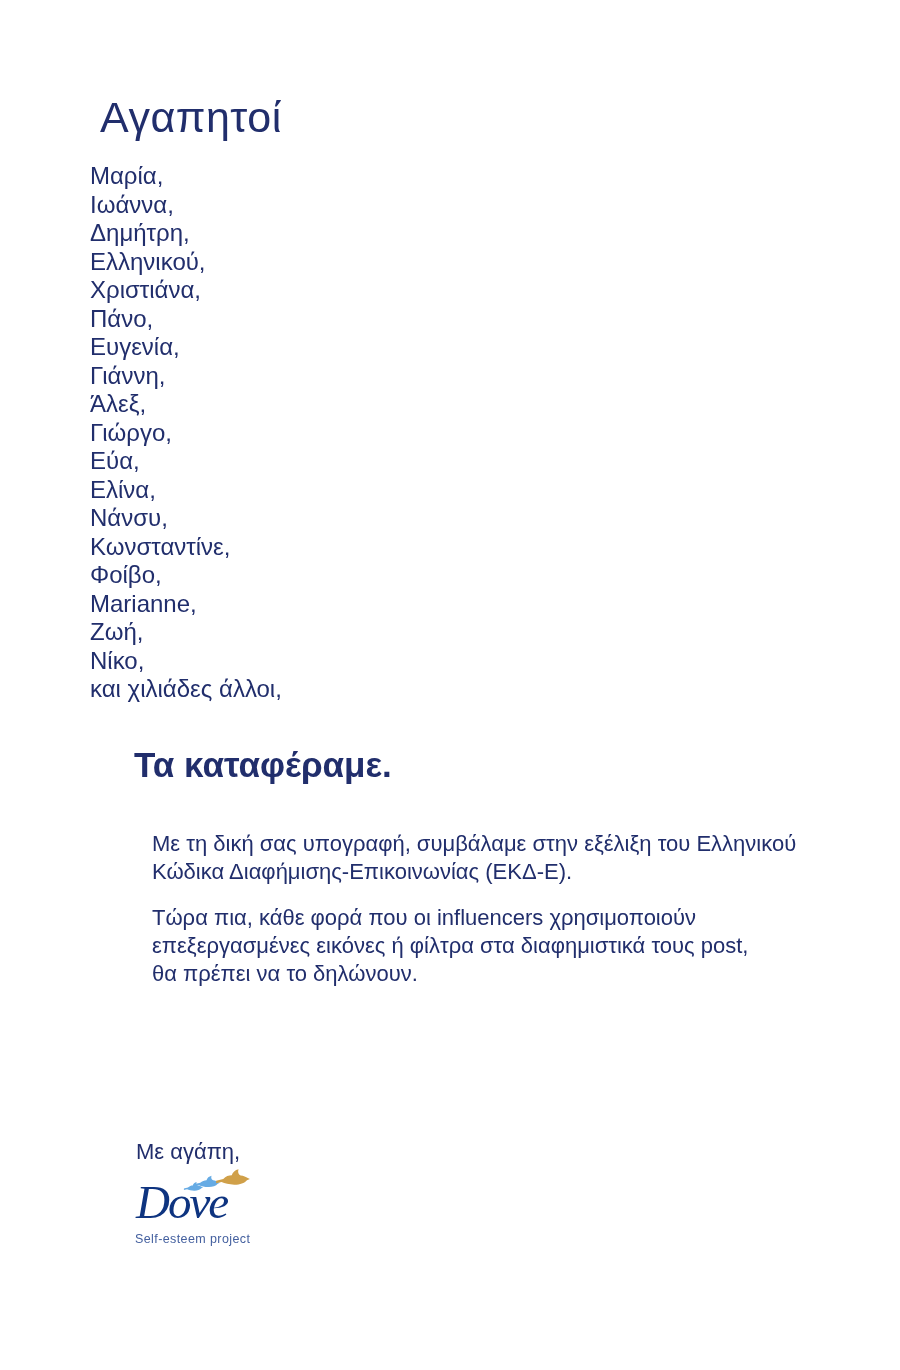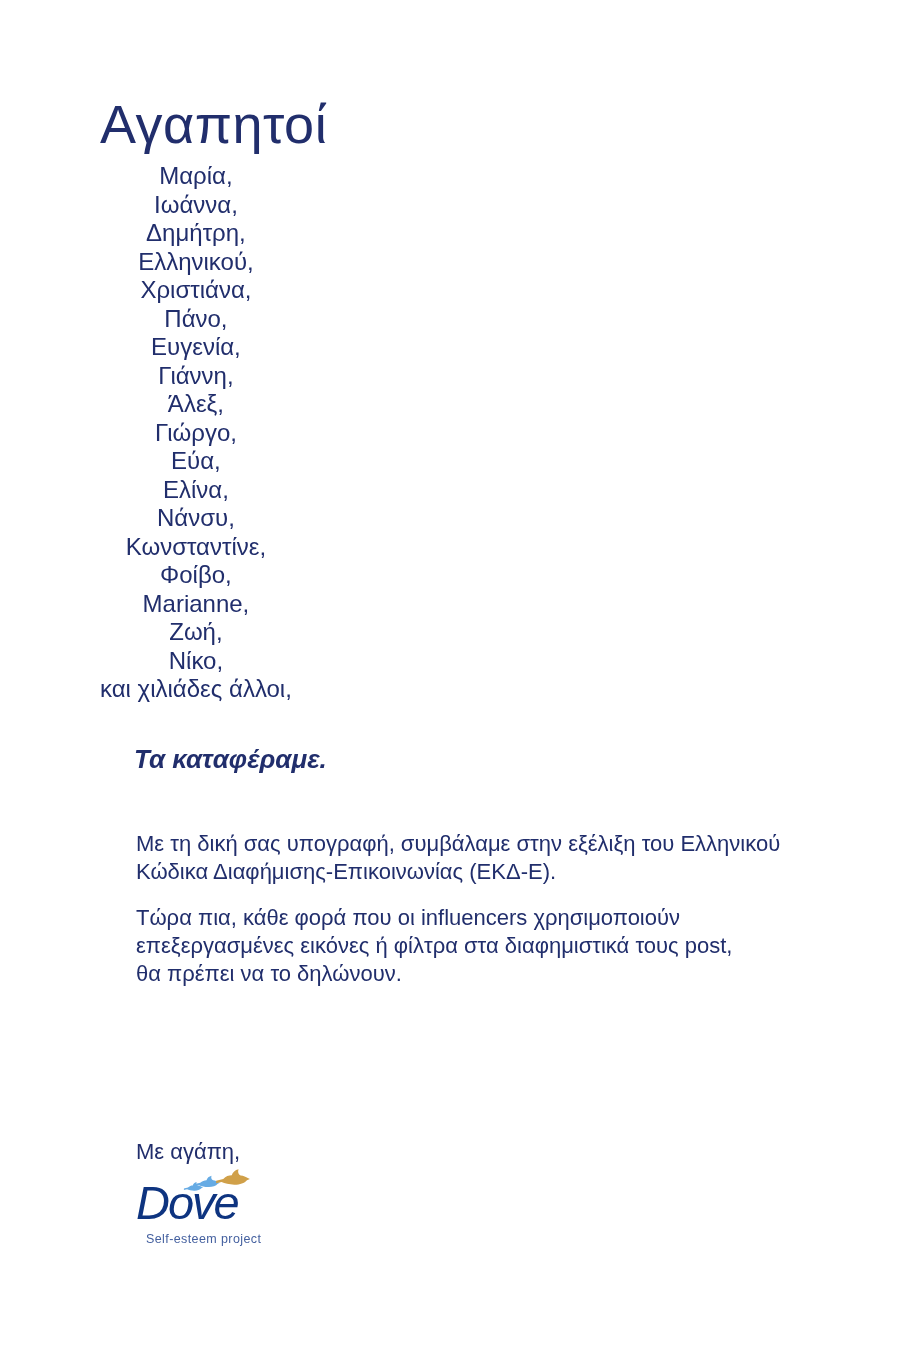--- a/index.html
+++ b/index.html
@@ -16,53 +16,53 @@
     width:900px;height:1370px;
     background:var(--background);
     font-family:"Liberation Sans",sans-serif;
     color:var(--text);
     position:relative;
     overflow:hidden;
   }
   .page{position:absolute;inset:0;}
   .salutation{
     position:absolute;left:100px;top:92px;margin:0;
-    font-size:54px;font-weight:400;line-height:1.2;letter-spacing:0.5px;
+    font-size:43px;font-weight:400;line-height:1.2;letter-spacing:0.5px;
   }
   .names{
-    position:absolute;left:100px;top:162px;
-    font-size:24px;line-height:28.5px;font-weight:400;text-align:center;
+    position:absolute;left:90px;top:162px;
+    font-size:24px;line-height:28.5px;font-weight:400;
   }
   .headline{
     position:absolute;left:134px;top:744px;margin:0;
-    font-size:26px;font-weight:700;line-height:1.2;font-style:italic;
+    font-size:35px;font-weight:700;line-height:1.2;
   }
   .paras{
-    position:absolute;left:136px;top:830px;width:680px;
+    position:absolute;left:152px;top:830px;width:680px;
     font-size:22px;line-height:28px;
   }
   .para{margin:0 0 18px 0;white-space:pre-line;}
   .closing{
     position:absolute;left:136px;top:1118px;
     font-size:22px;line-height:28px;margin-top:20px;
   }
   .logo{
     position:absolute;left:133px;top:1166px;width:140px;height:84px;
   }
   .doves{
     position:absolute;left:50px;top:3px;width:68px;height:28px;
   }
   .wordmark{
     position:absolute;left:3px;top:13px;
-    font-family:Liberation Sans, sans-serif;font-style:italic;
+    font-family:Liberation Serif, serif;font-style:italic;
     font-size:47px;line-height:1;letter-spacing:-2px;
     color:var(--wordmark);
   }
   .tagline{
-    position:absolute;left:13px;top:66px;
+    position:absolute;left:2px;top:66px;
     font-size:12.5px;letter-spacing:0.4px;
     color:var(--tagline);
   }
 </style>
 </head>
 <body>
 
 <div class="page">
 
   <h1 class="salutation">Αγαπητοί</h1>

